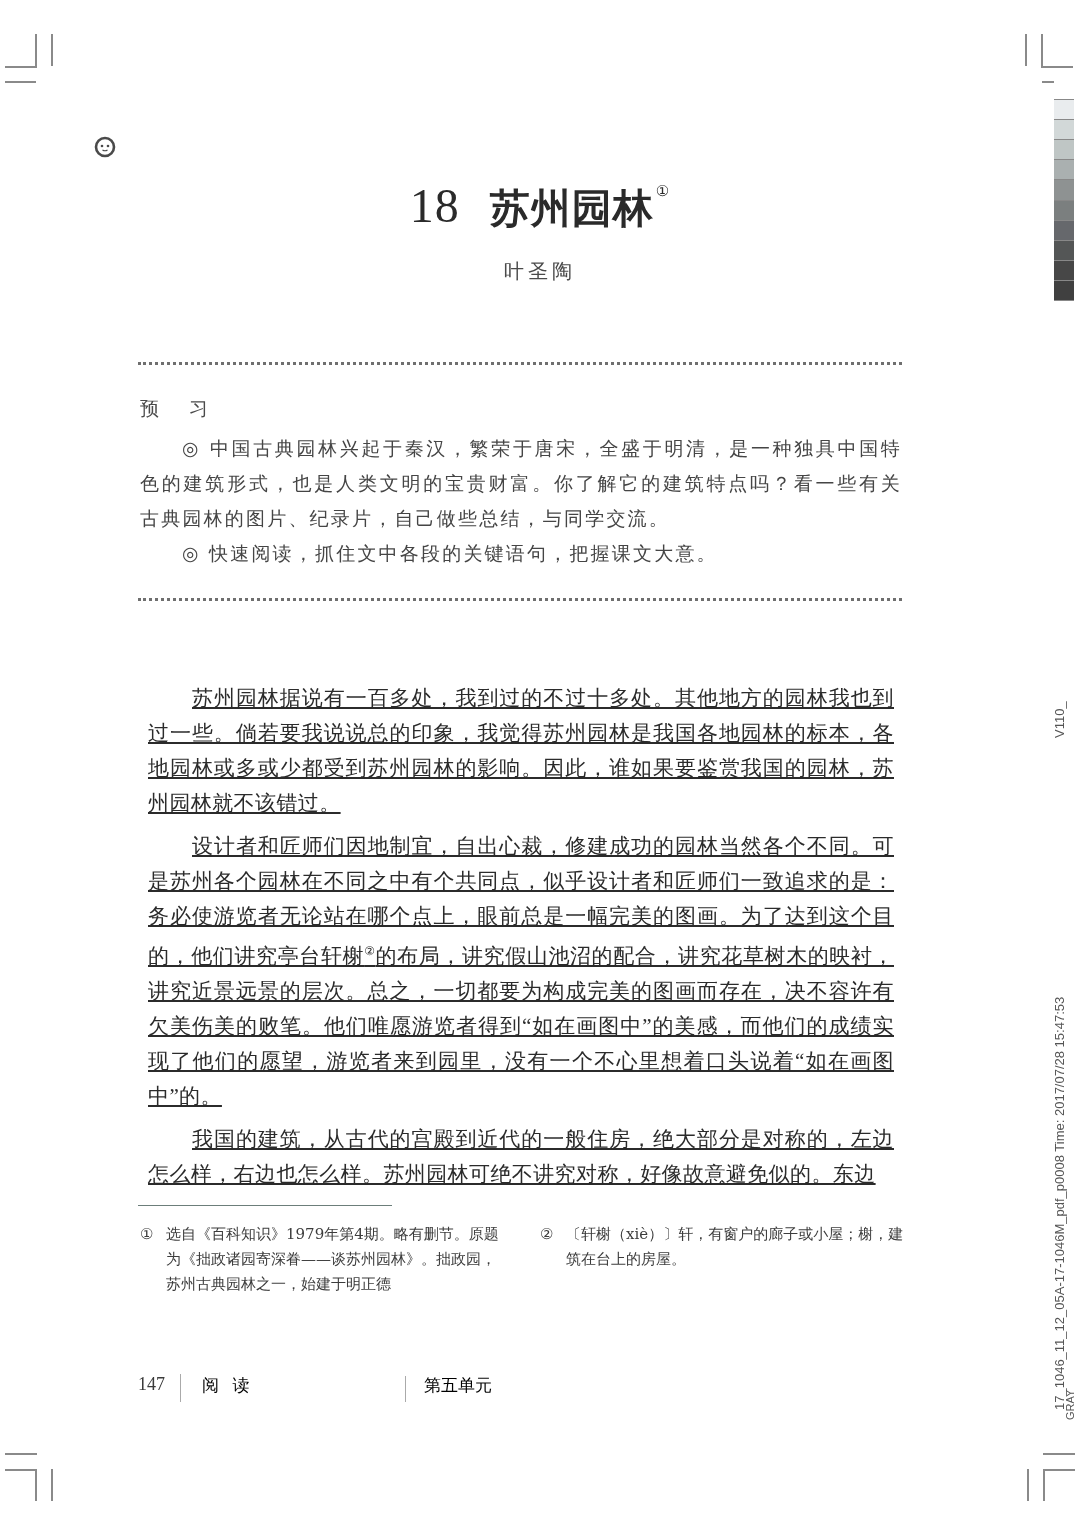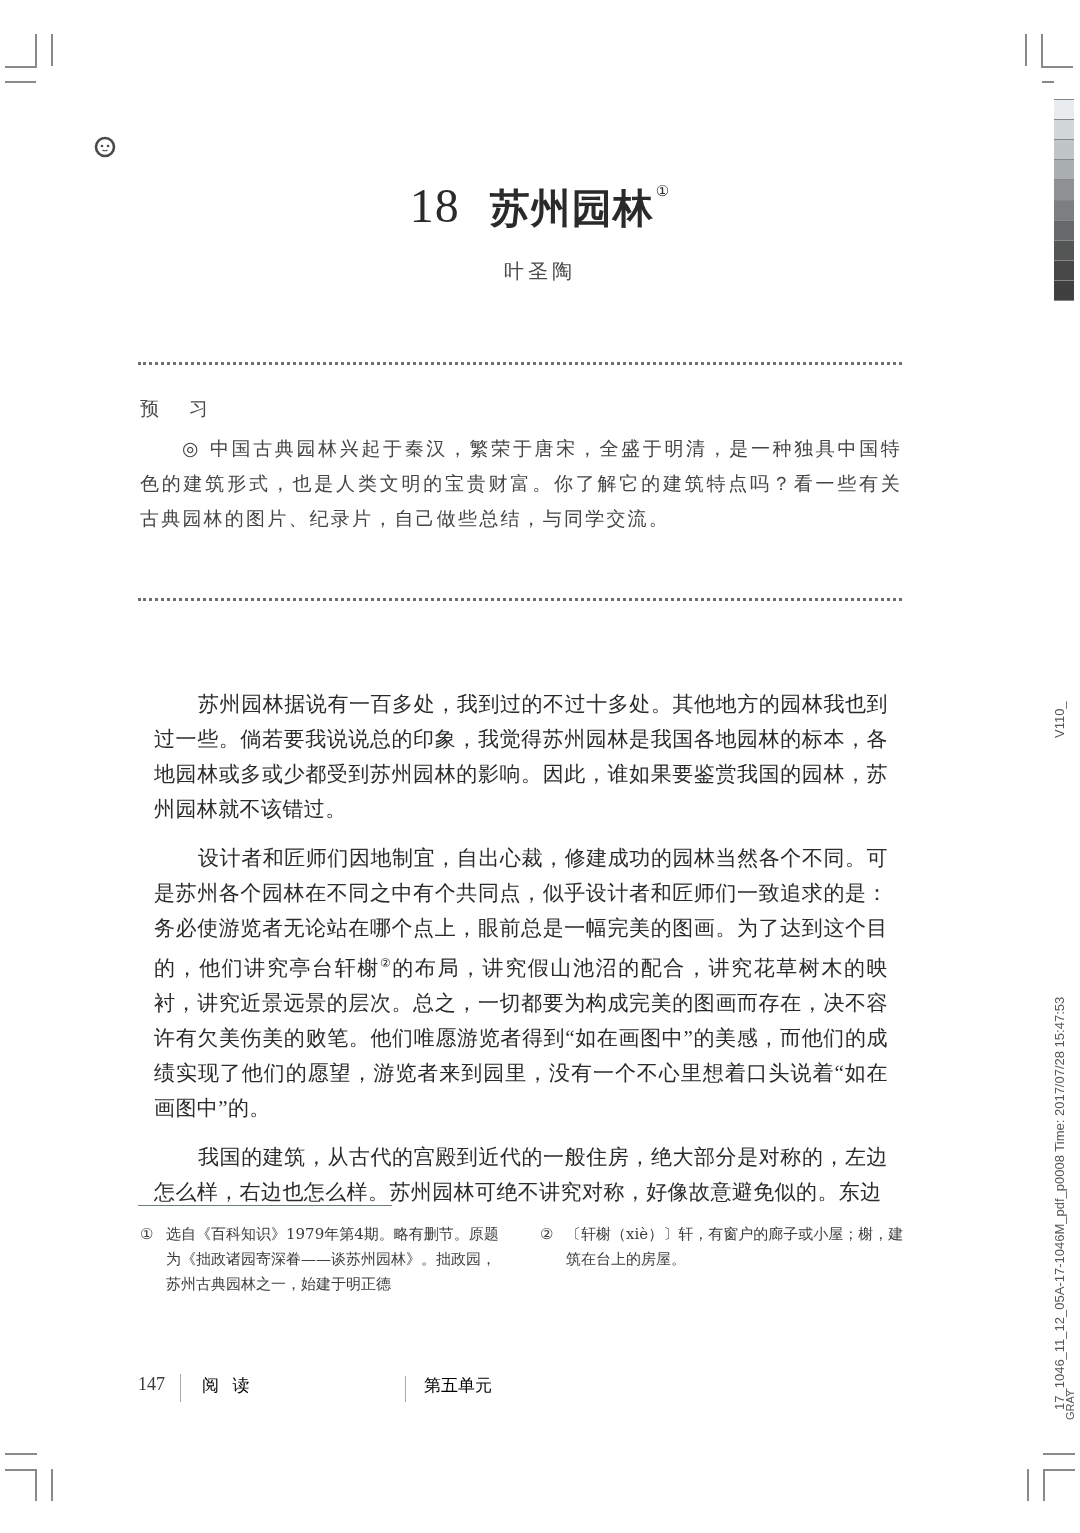--- a/index.html
+++ b/index.html
@@ -33,21 +33,21 @@
       font-size: 19px; line-height: 35px; color: #454545; letter-spacing: 2.2px;
       text-align: justify;
     }
     .preview-body p { margin: 0; text-indent: 42px; }
     .main-text {
       position: absolute; left: 140px; top: 673px; width: 762px;
       font-family: "Liberation Serif", "DejaVu Serif", serif;
       font-size: 21px; line-height: 35px; color: #2b2b2b; letter-spacing: 0.4px;
       text-align: justify;
     }
-    .main-text p { margin: 14px; text-indent: 44px; }
+    .main-text p { margin: 8px; text-indent: 44px; text-decoration: underline; }
     .fn-sup { font-size: 12px; vertical-align: 8px; }
     .fn-rule { position: absolute; left: 138px; top: 1205px; width: 254px; height: 1px; background: #6c7e7a; }
     .footnotes {
       position: absolute; top: 1222px; font-size: 15px; line-height: 25px; color: #3c3c3c;
     }
     .fn-left { left: 140px; width: 366px; }
     .fn-right { left: 540px; width: 370px; }
     .fn-item { display: flex; }
     .fn-mark { width: 26px; flex: none; }
     .fn-body { flex: 1; }
@@ -108,20 +108,21 @@
 
 <div class="title-row">
   <span class="title-num">18</span><span class="title-text">苏州园林</span><span class="title-sup">①</span>
 </div>
 <div class="author">叶圣陶</div>
 
 <div class="dotline" style="top:362px;"></div>
 <div class="preview-head">预 习</div>
 <div class="preview-body">
   <p>◎ 中国古典园林兴起于秦汉，繁荣于唐宋，全盛于明清，是一种独具中国特色的建筑形式，也是人类文明的宝贵财富。你了解它的建筑特点吗？看一些有关古典园林的图片、纪录片，自己做些总结，与同学交流。</p>
+  <p>◎ 快速阅读，抓住文中各段的关键语句，把握课文大意。</p>
 </div>
 <div class="dotline" style="top:598px;"></div>
 
 <div class="main-text">
   <p>苏州园林据说有一百多处，我到过的不过十多处。其他地方的园林我也到过一些。倘若要我说说总的印象，我觉得苏州园林是我国各地园林的标本，各地园林或多或少都受到苏州园林的影响。因此，谁如果要鉴赏我国的园林，苏州园林就不该错过。</p>
   <p><span>设计者和匠师们因地制宜，自出心裁，修建成功的园林当然各个不同。可是苏州各个园林在不同之中有个共同点，似乎设计者和匠师们一致追求的是：务必使游览者无论站在哪个点上，眼前总是一幅完美的图画。为了达到这个目的，他们讲究亭台轩榭</span><span class="fn-sup">②</span><span>的布局，讲究假山池沼的配合，讲究花草树木的映衬，讲究近景远景的层次。总之，一切都要为构成完美的图画而存在，决不容许有欠美伤美的败笔。他们唯愿游览者得到“如在画图中”的美感，而他们的成绩实现了他们的愿望，游览者来到园里，没有一个不心里想着口头说着“如在画图中”的。</span></p>
   <p>我国的建筑，从古代的宫殿到近代的一般住房，绝大部分是对称的，左边怎么样，右边也怎么样。苏州园林可绝不讲究对称，好像故意避免似的。东边</p>
 </div>
 
 <div class="fn-rule"></div>

